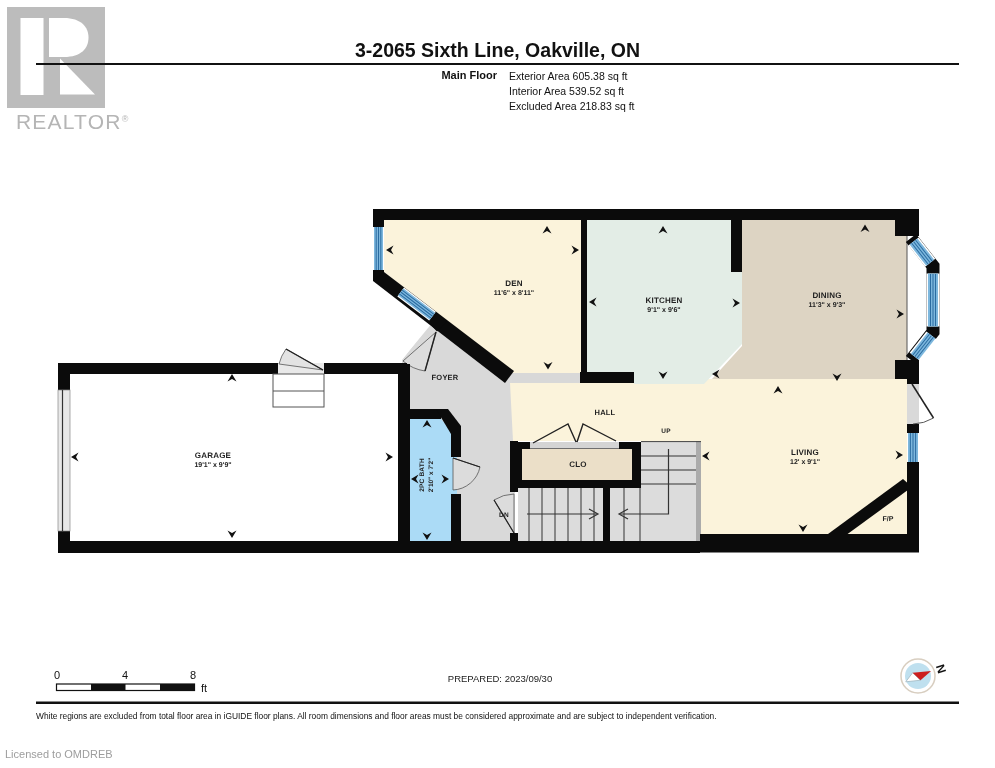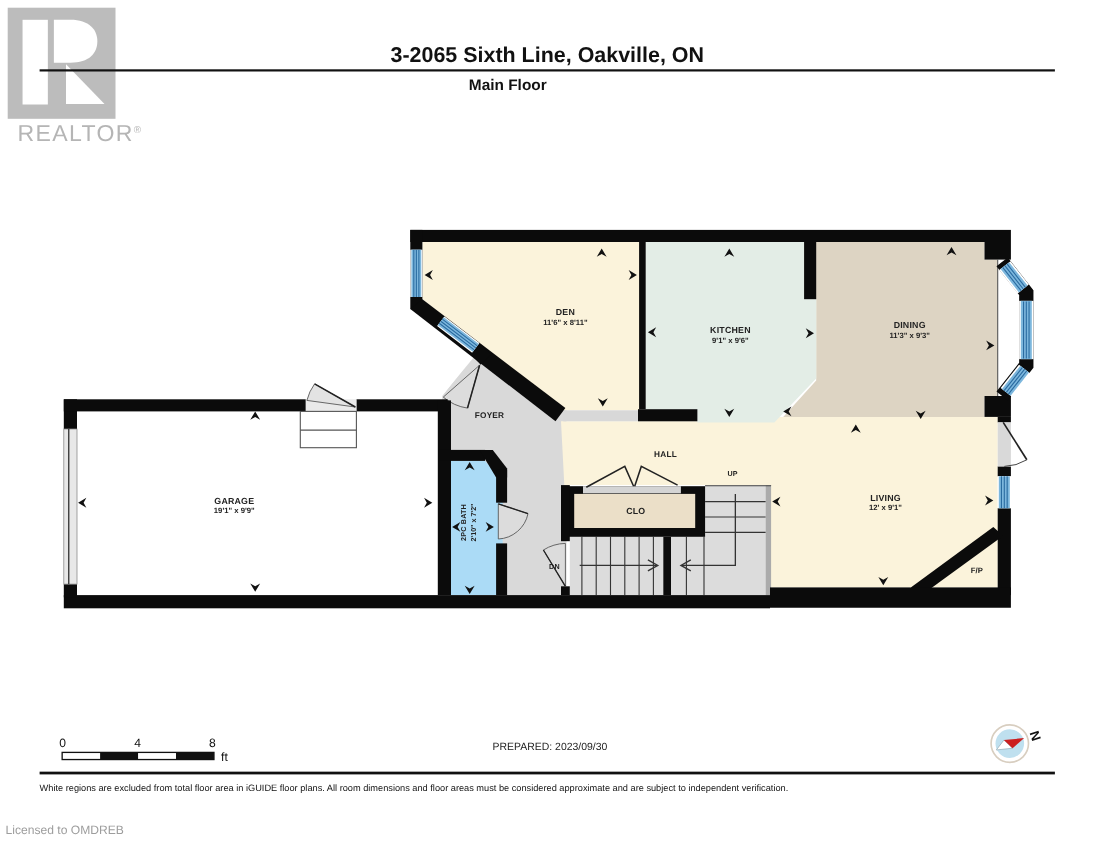--- a/index.html
+++ b/index.html
@@ -16,22 +16,23 @@
   <path d="M 49 18 L 64 18 C 81 18 88.5 27 88.5 37.5 C 88.5 48.5 81 57 64 57 L 49 57 Z" fill="#ffffff"></path>
   <path d="M 60 58.5 L 95 94.5 L 60 94.5 Z" fill="#ffffff"></path>
 </svg>
 
 <div class="abs" style="left:5px;top:110px;font-size:21px;letter-spacing:1.2px;color:#b5b5b5;margin-left:11px;">REALTOR<span style="font-size:9px;vertical-align:7px;">®</span></div>
 
 <div class="abs" style="left:0;top:39px;width:995px;text-align:center;font-size:19.5px;font-weight:bold;color:#111;">3-2065 Sixth Line, Oakville, ON</div>
 
 <div class="abs" style="left:36px;top:63px;width:923px;height:2px;background:#111;"></div>
 
-<div class="abs" style="left:377px;top:68.5px;width:120px;text-align:right;font-size:14px;font-weight:bold;color:#111;">Main Floor</div>
-
+<div class="abs" style="left:377px;top:68.5px;width:120px;text-align:right;font-size:11px;font-weight:bold;color:#111;">Main Floor</div>
+
+<div class="abs" style="left:509px;top:68.5px;font-size:10.5px;color:#111;line-height:15.4px;">Exterior Area 605.38 sq ft<br>Interior Area 539.52 sq ft<br>Excluded Area 218.83 sq ft</div>
 
 <svg class="abs" style="left:0;top:0" width="995" height="768" viewBox="0 0 995 768">
 
   <path d="M 430 324 L 515 371 L 515 541 L 402 541 L 402 360 Z" fill="#d9d9d9"></path>
 
   <path d="M 402 359.5 L 433 322 L 415 295 L 385 320 Z" fill="#ffffff"></path>
 
   <path d="M 436 332 L 403 361 A 43 43 0 0 0 425 371 Z" fill="#dcdcdc" stroke="#555" stroke-width="0.8"></path>
 
   <path d="M 436 332 L 425 371" stroke="#222" stroke-width="1.4" fill="none"></path>

